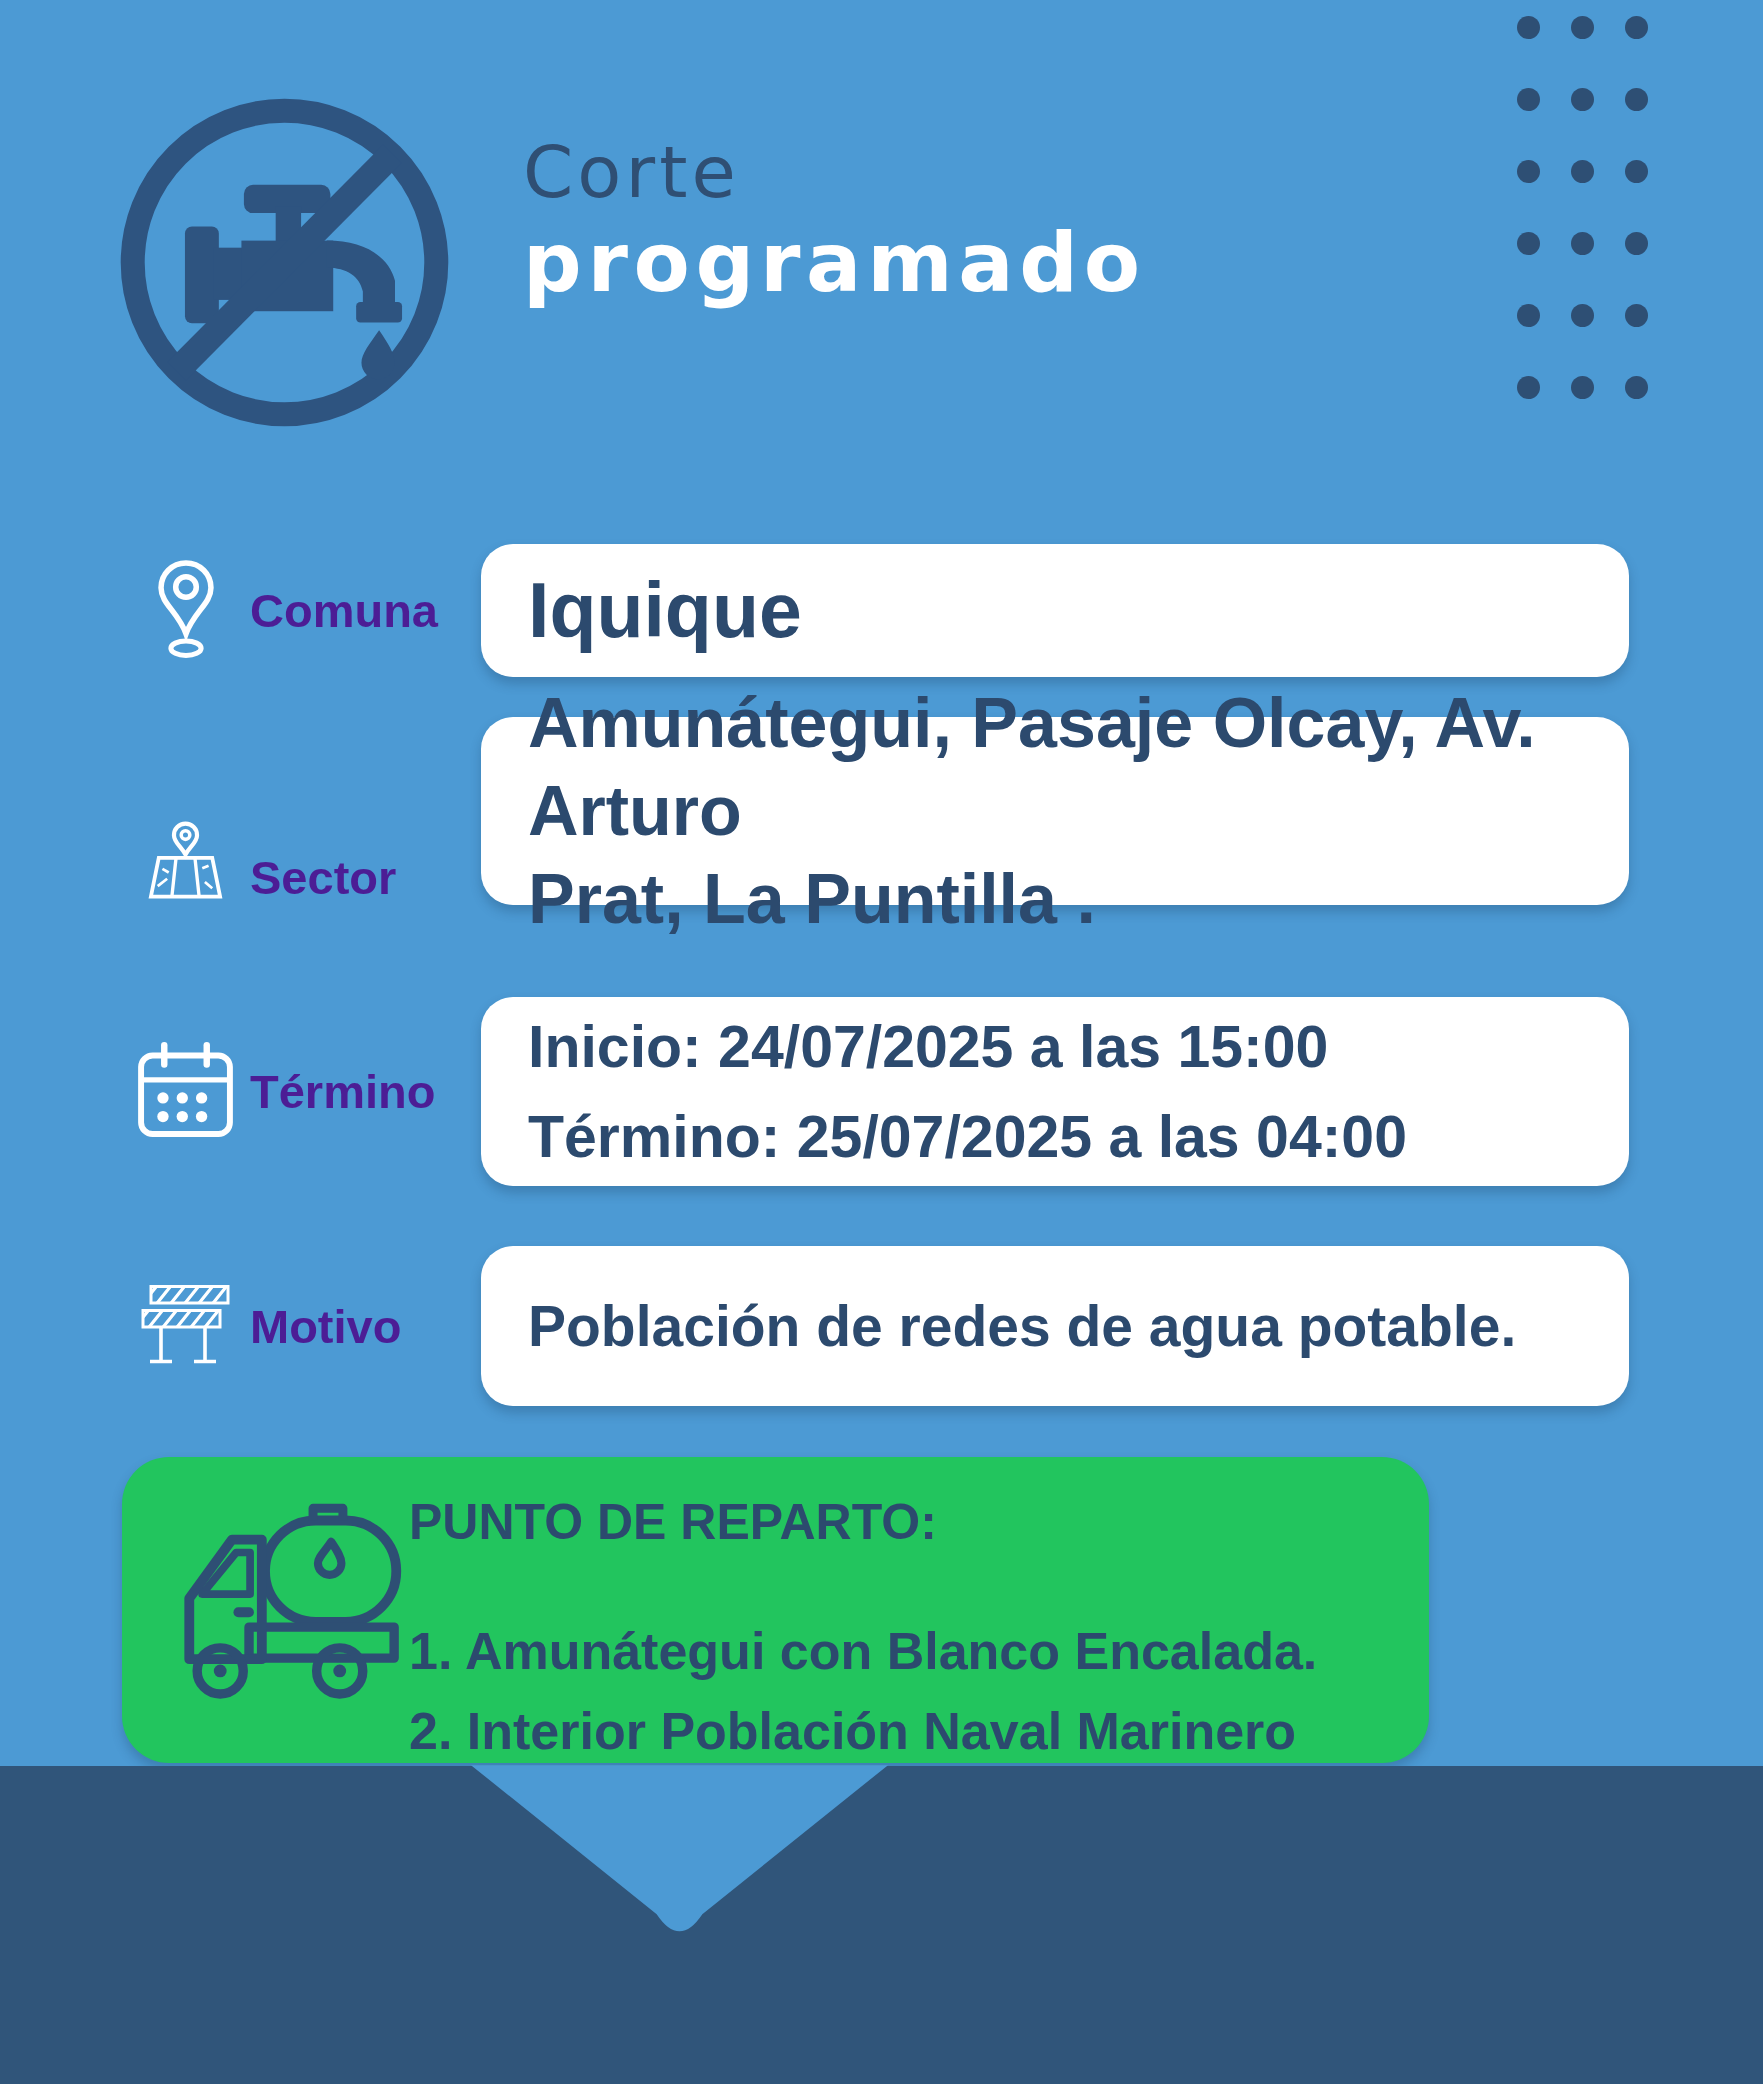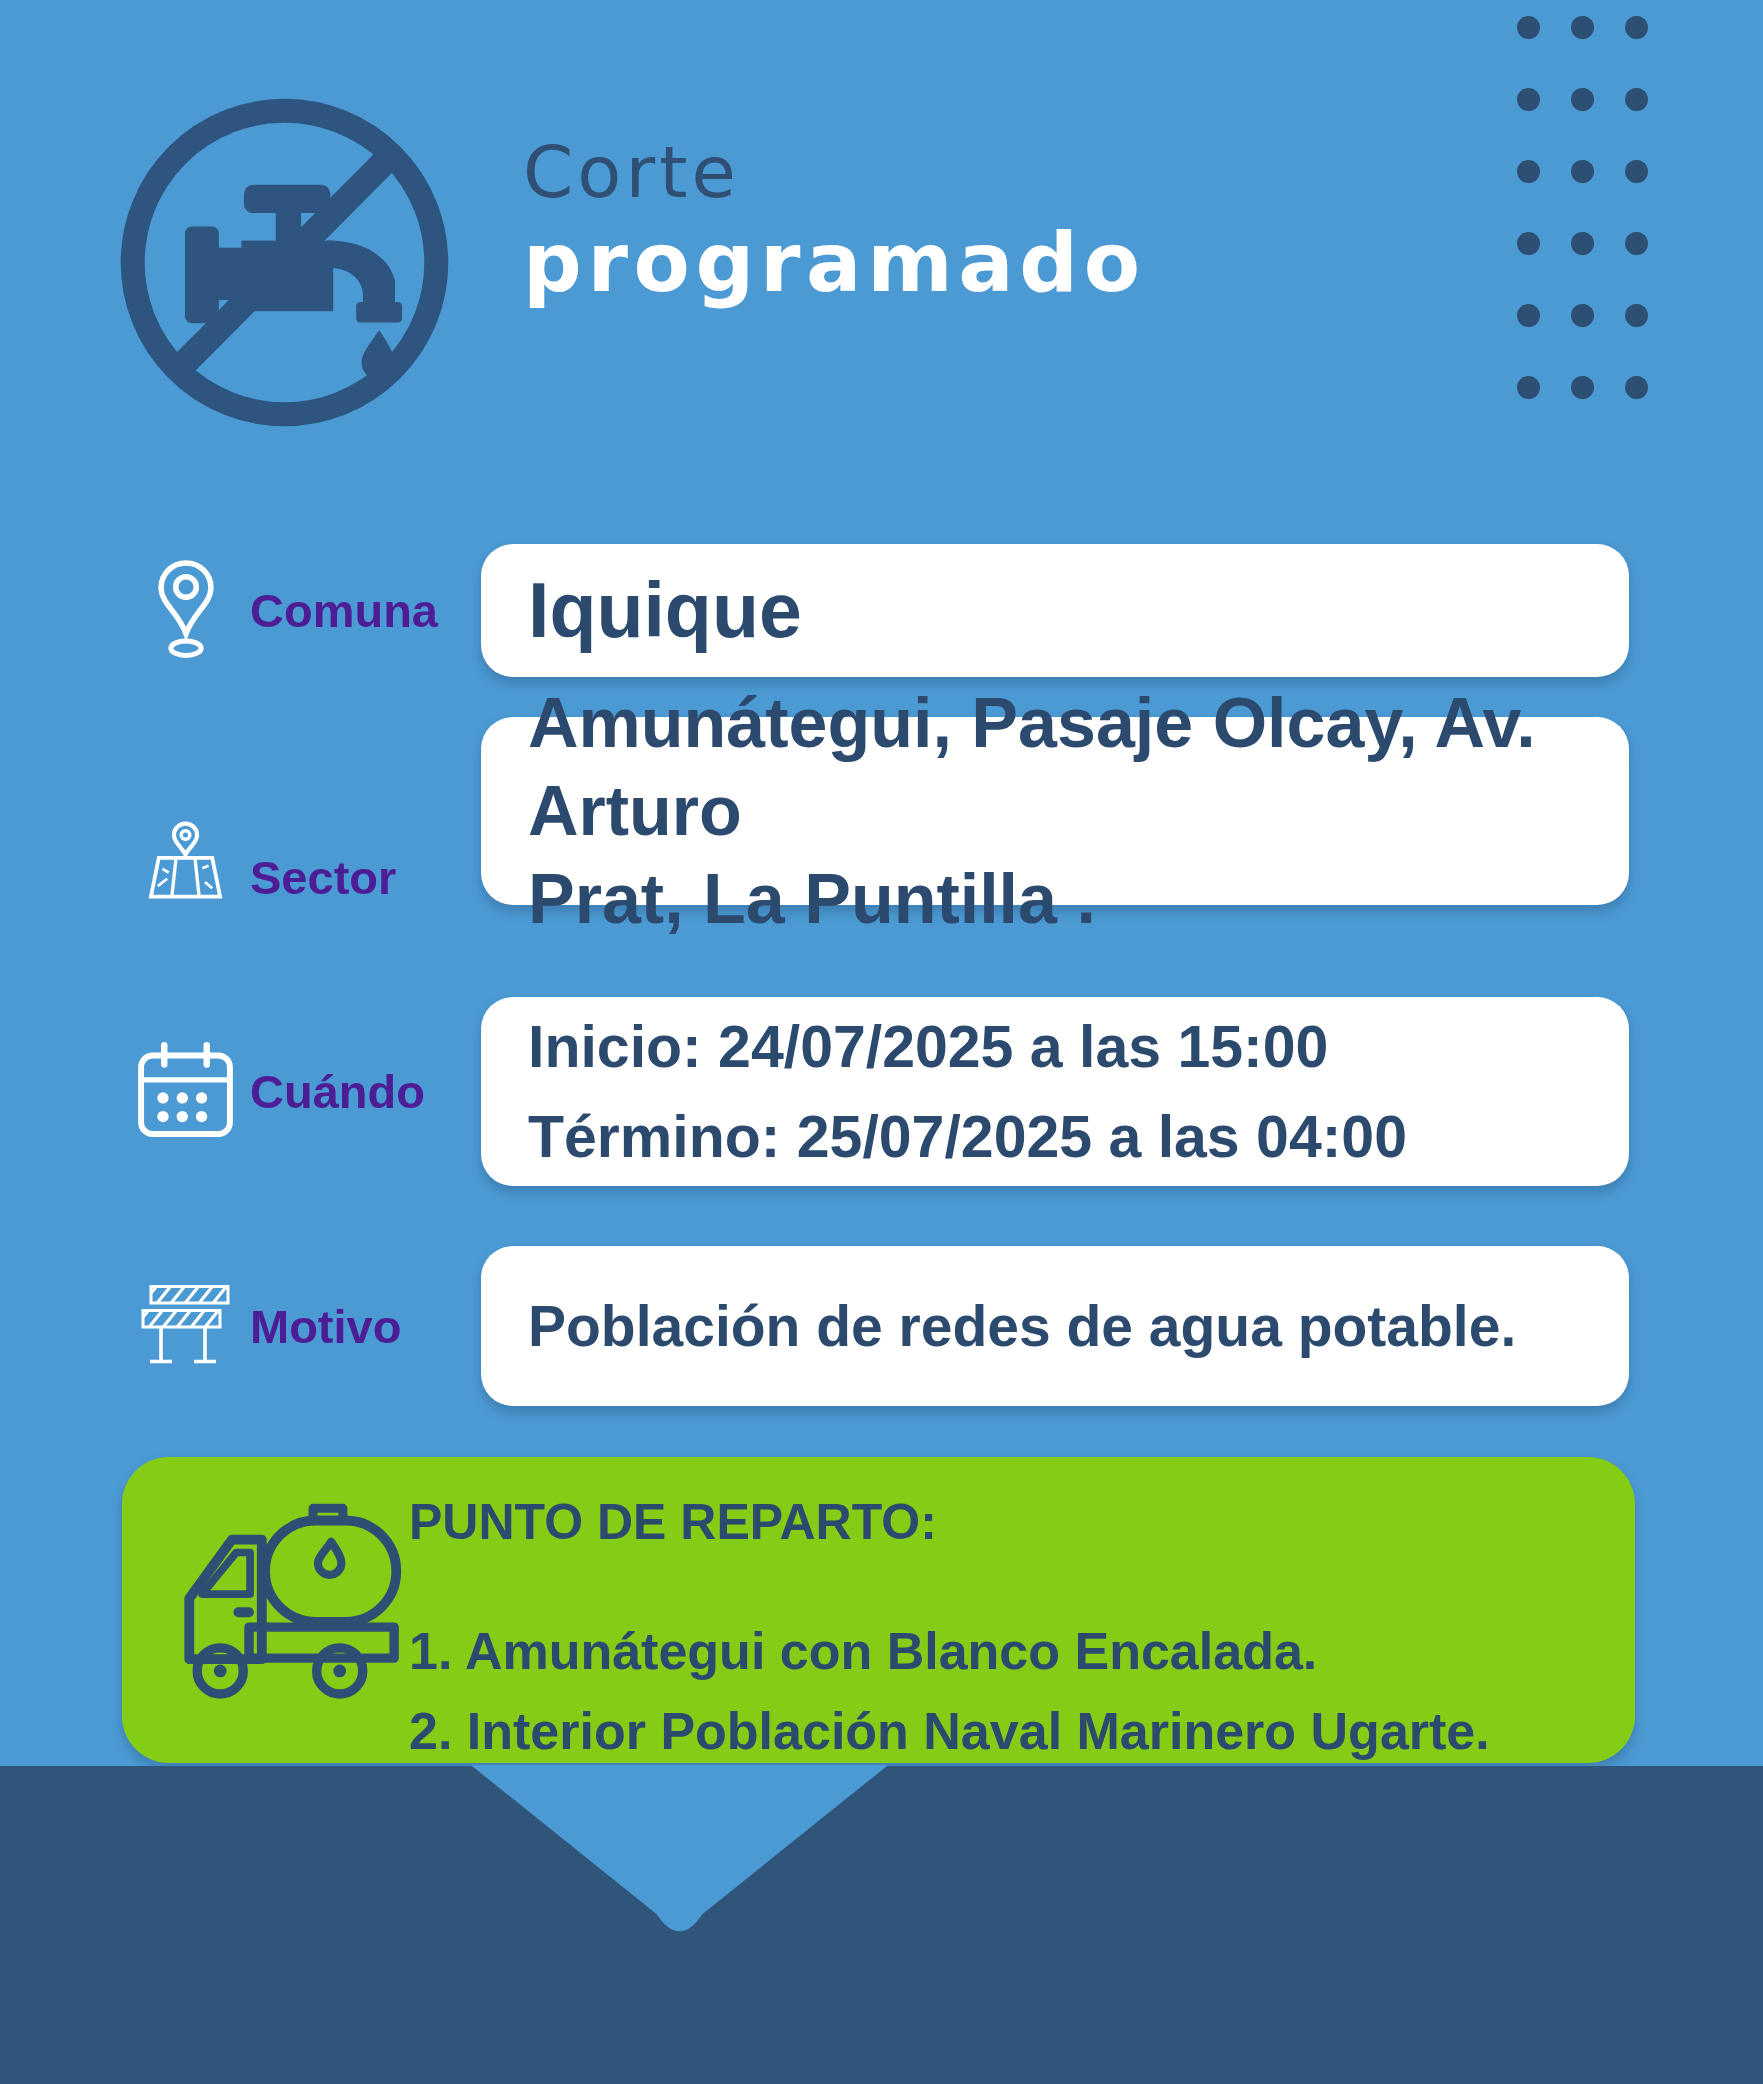--- a/index.html
+++ b/index.html
@@ -43,22 +43,22 @@
   .row-sector .value-box p { font-size:70px; line-height:88px; }
   .row-cuando { top:997px; height:189px; }
   .row-cuando .value-box p { font-size:59px; line-height:90px; }
   .row-motivo { top:1246px; height:160px; }
   .row-motivo .value-box p { font-size:57px; }
 
   .row-icon-svg { display:block; }
 
   
   .reparto-box {
-    position:absolute; left:122px; top:1457px; width:1513px; height:306px;
-    background:#84cc16; border-radius:47px;
+    position:absolute; left:122px; top:1457px; width:1307px; height:306px;
+    background:#22c55e; border-radius:47px;
     box-shadow:0 6.5px 10.6px rgba(21,52,84,.25);
   }
   .truck-icon { position:absolute; left:47px; top:41px; width:239px; height:205px; }
   .reparto-content { position:absolute; left:287px; top:36px; right:29px; color:#2C4A6E; font-weight:bold; }
   .reparto-content p { margin:0; }
   .reparto-title { font-size:50px; }
   .reparto-items { margin-top:60px; }
   .reparto-items p { font-size:52px; line-height:80px; }
 
   
@@ -152,21 +152,21 @@
         <g fill="#ffffff" stroke="none">
           <circle cx="22.5" cy="45" r="4.4"></circle>
             <circle cx="37.5" cy="45" r="4.4"></circle>
             <circle cx="52.5" cy="45" r="4.4"></circle>
           <circle cx="22.5" cy="59.5" r="4.4"></circle>
             <circle cx="37.5" cy="59.5" r="4.4"></circle>
             <circle cx="52.5" cy="59.5" r="4.4"></circle>
         </g>
       </svg>
     </div>
-    <div class="row-label">Cuándo</div>
+    <div class="row-label">Término</div>
     <div class="value-box">
       <p>Inicio: 24/07/2025 a las 15:00</p>
       <p>Término: 25/07/2025 a las 04:00</p>
     </div>
   </div>
 
   <div class="row row-motivo">
     <div class="icon-cell">
       <svg class="row-icon-svg" width="104" height="104" viewBox="0 0 104 104" fill="none" stroke="#ffffff">
         <defs>

